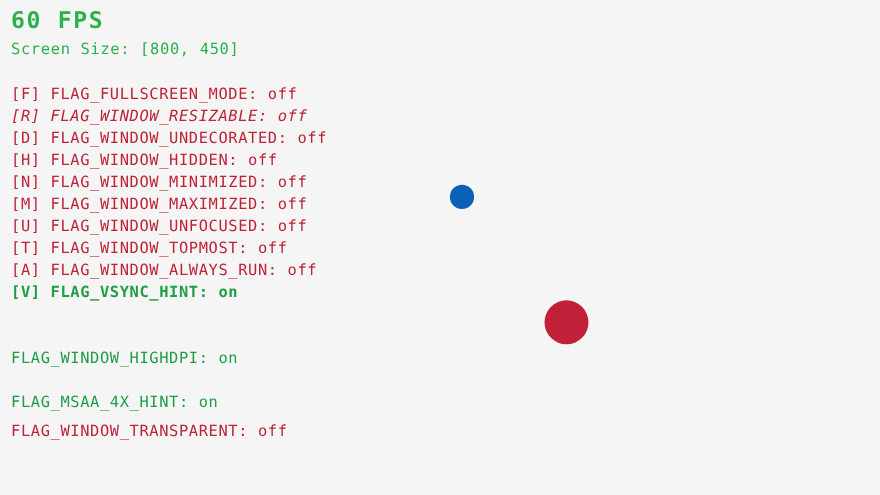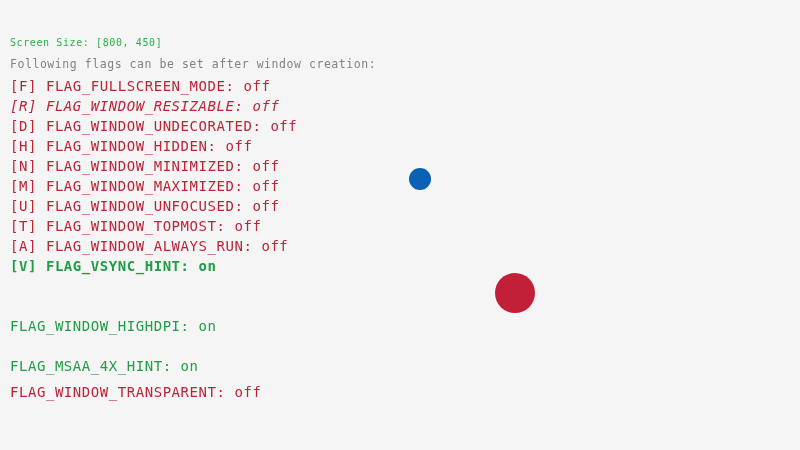--- a/index.html
+++ b/index.html
@@ -32,21 +32,21 @@
     top: 8px;
     font-size: 21px;
     font-weight: bold;
     letter-spacing: 1.5px;
     color: #2bb14b;
   }
 
   #screen-size {
     left: 10px;
     top: 38px;
-    font-size: 10px;
+    font-size: 14px;
     color: #2bb14b;
     letter-spacing: 0.6px;
   }
 
   .section-header {
     left: 10px;
     font-size: 11.5px;
     color: #828282;
     letter-spacing: 0.55px;
   }
@@ -80,24 +80,24 @@
     width: 40px;
     height: 40px;
     background: #c22039;
   }
 </style>
 </head>
 <body>
 
 <div id="app" style="background: rgb(245, 245, 245);">
 
+  <div class="txt" id="fps-counter" style="color: rgb(43, 177, 75);">60 FPS</div>
 
   <div class="txt" id="screen-size" style="color: rgb(43, 177, 75);">Screen Size: [800, 450]</div>
 
-  <div class="txt section-header" id="header-after" style="color: rgb(130, 130, 130);">Following flags can be set after window creation:</div>
 
   <div id="runtime-flag-list">
       <div class="txt flag-row off" style="top: 79px; color: rgb(190, 35, 55);">[F] FLAG_FULLSCREEN_MODE: off</div>
       <div class="txt flag-row off" style="top: 99px; color: rgb(190, 35, 55); font-style: italic;">[R] FLAG_WINDOW_RESIZABLE: off</div>
       <div class="txt flag-row off" style="top: 119px; color: rgb(190, 35, 55);">[D] FLAG_WINDOW_UNDECORATED: off</div>
       <div class="txt flag-row off" style="top: 139px; color: rgb(190, 35, 55);">[H] FLAG_WINDOW_HIDDEN: off</div>
       <div class="txt flag-row off" style="top: 159px; color: rgb(190, 35, 55);">[N] FLAG_WINDOW_MINIMIZED: off</div>
       <div class="txt flag-row off" style="top: 179px; color: rgb(190, 35, 55);">[M] FLAG_WINDOW_MAXIMIZED: off</div>
       <div class="txt flag-row off" style="top: 199px; color: rgb(190, 35, 55);">[U] FLAG_WINDOW_UNFOCUSED: off</div>
       <div class="txt flag-row off" style="top: 219px; color: rgb(190, 35, 55);">[T] FLAG_WINDOW_TOPMOST: off</div>

